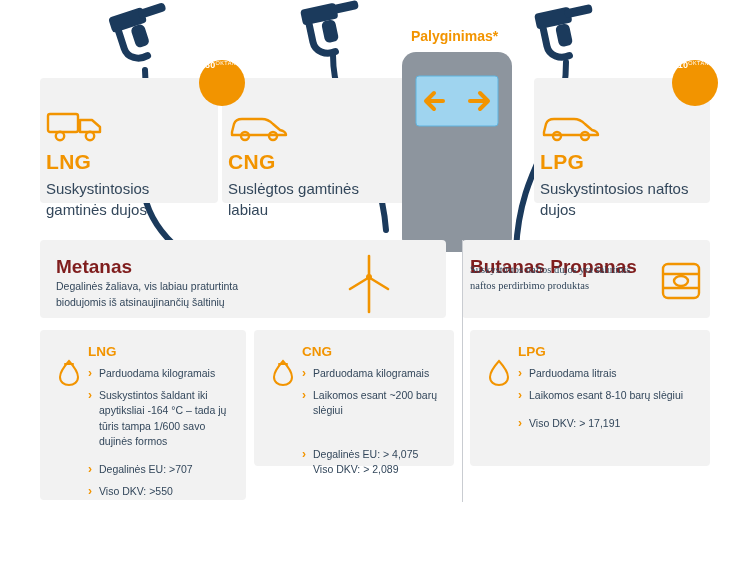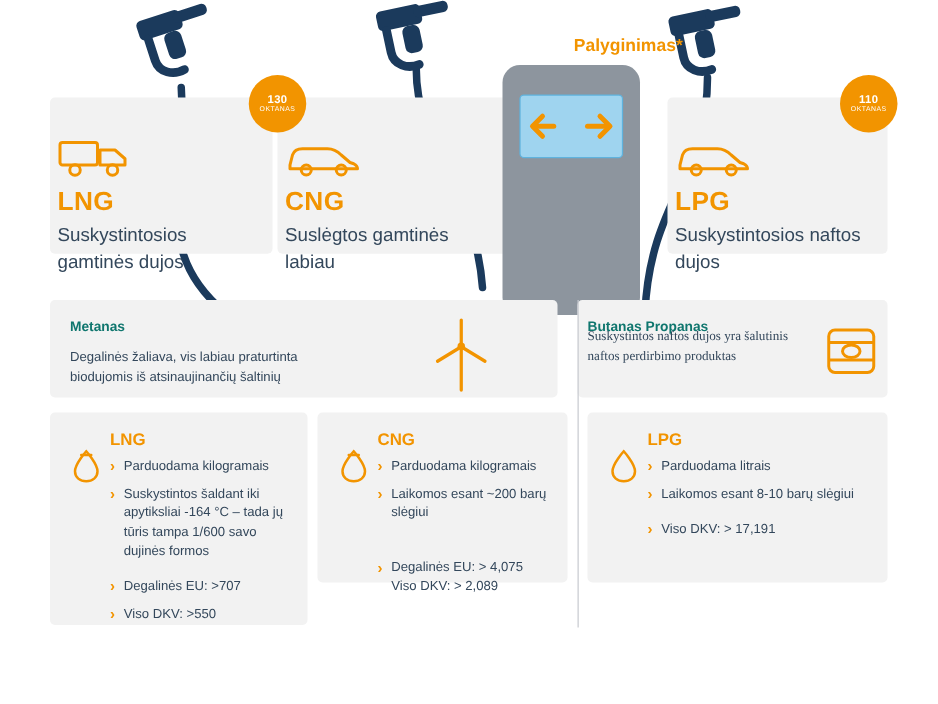--- a/index.html
+++ b/index.html
@@ -28,23 +28,23 @@
     font-weight: bold;
     color: #f29400;
     letter-spacing: 0.3px;
   }
   .fuel-sub {
     font-size: 15px;
     color: #33475b;
     line-height: 1.4;
   }
   .section-title {
-    font-size: 11px;
-    font-weight: bold;
-    color: #0f766e;
+    font-size: 19px;
+    font-weight: bold;
+    color: #7f1d1d;
   }
   .section-body {
     font-size: 10.5px;
     color: #33475b;
     line-height: 1.55;
   }
   .card-title {
     font-size: 13.5px;
     font-weight: bold;
     color: #f29400;
@@ -82,41 +82,39 @@
     position: absolute;
     width: 46px;
     height: 46px;
     border-radius: 50%;
     background: #f29400;
     color: #ffffff;
     text-align: center;
     font-size: 7px;
     line-height: 1.25;
     display: flex;
-    flex-direction: column;
-    align-items: center;
+    flex-direction: row;
     justify-content: center;
   }
   .badge .num {
     font-size: 9px;
     font-weight: bold;
     letter-spacing: 0.3px;
   }
   .badge .lbl {
     font-size: 5.5px;
     letter-spacing: 0.4px;
   }
   .pump-title {
     position: absolute;
     font-size: 14px;
     font-weight: bold;
     color: #f29400;
     left: 411px;
     top: 28px;
-    margin-left: 48px;
   }
   .divider {
     position: absolute;
     background: #c9ccd1;
     width: 1px;
   }
   svg { display: block; }
   .abs { position: absolute; }
 </style>
 </head>

